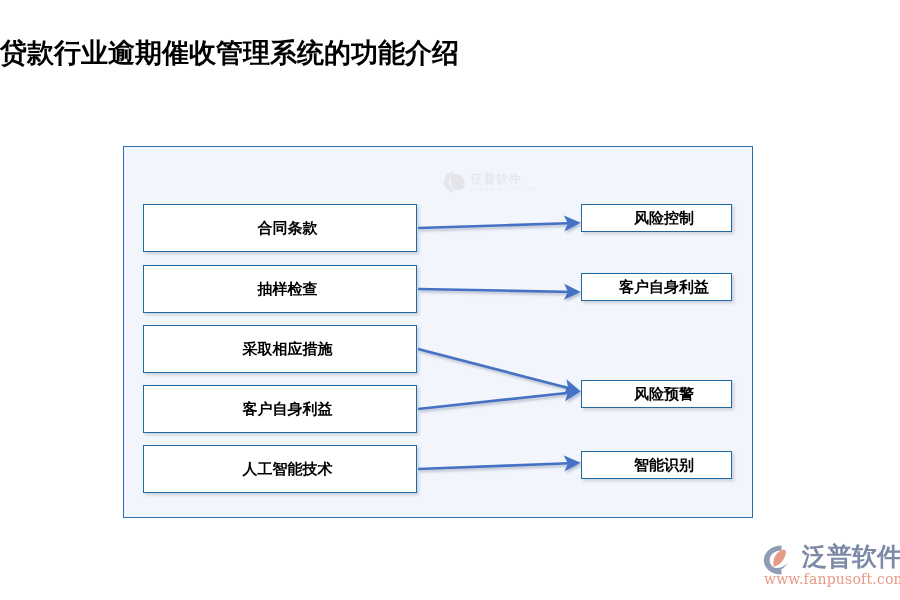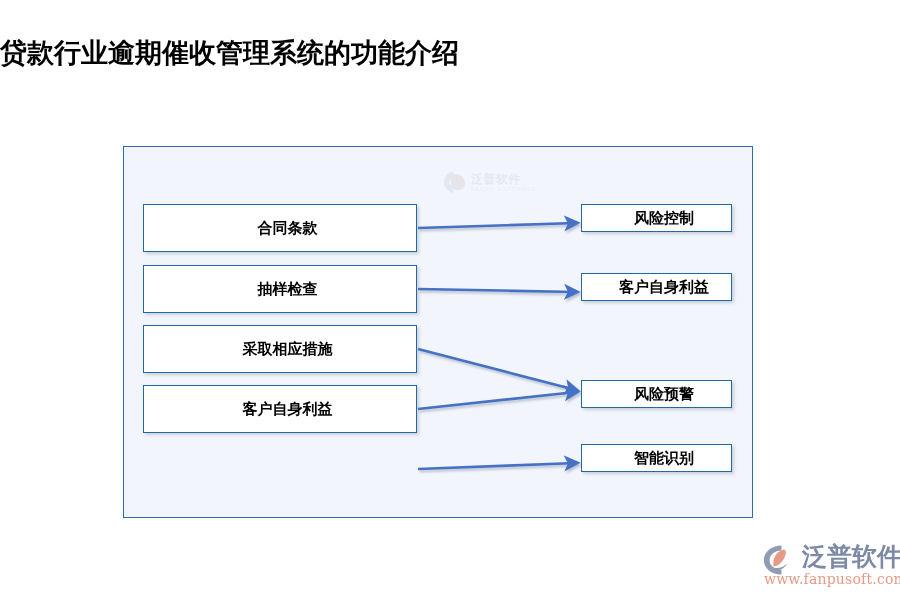--- a/index.html
+++ b/index.html
@@ -210,31 +210,34 @@
     </div>
     <div class="node left" style="top:178px">
       <span>采取相应措施</span>
     </div>
     <div class="node left" style="top:118px">
       <span>抽样检查</span>
     </div>
     <div class="node left" style="top:238px">
       <span>客户自身利益</span>
     </div>
+    <div class="node left" style="top:298px">
+      <span>人工智能技术</span>
+    </div>
 
     <div class="node right" style="top:57px">
       <span>风险控制</span>
     </div>
     <div class="node right" style="top:126px">
       <span>客户自身利益</span>
     </div>
     <div class="node right" style="top:233px">
       <span>风险预警</span>
     </div>
-    <div class="node right" style="top:297px">
+    <div class="node right" style="top:304px">
       <span>智能识别</span>
     </div>
 
   </div>
 
   <div id="brand-logo">
     <svg class="logo-mark" viewBox="0 0 38 32" width="38" height="32">
       <path d="M19.5,1.5 C9.5,1.5 1.8,8.2 1.8,16.2 C1.8,24.2 9.5,30.6 19.5,30.6
                L19.5,25.6 C12.7,25.6 7.6,21.4 7.6,16.2 C7.6,10.9 12.7,6.6 19.5,6.6 Z" fill="#8f9cb4"></path>
       <path d="M21.5,5.5 C14.5,7.5 10.5,13.5 11.5,22.5 C16.5,22.0 21.0,18.0 23.5,11.0

